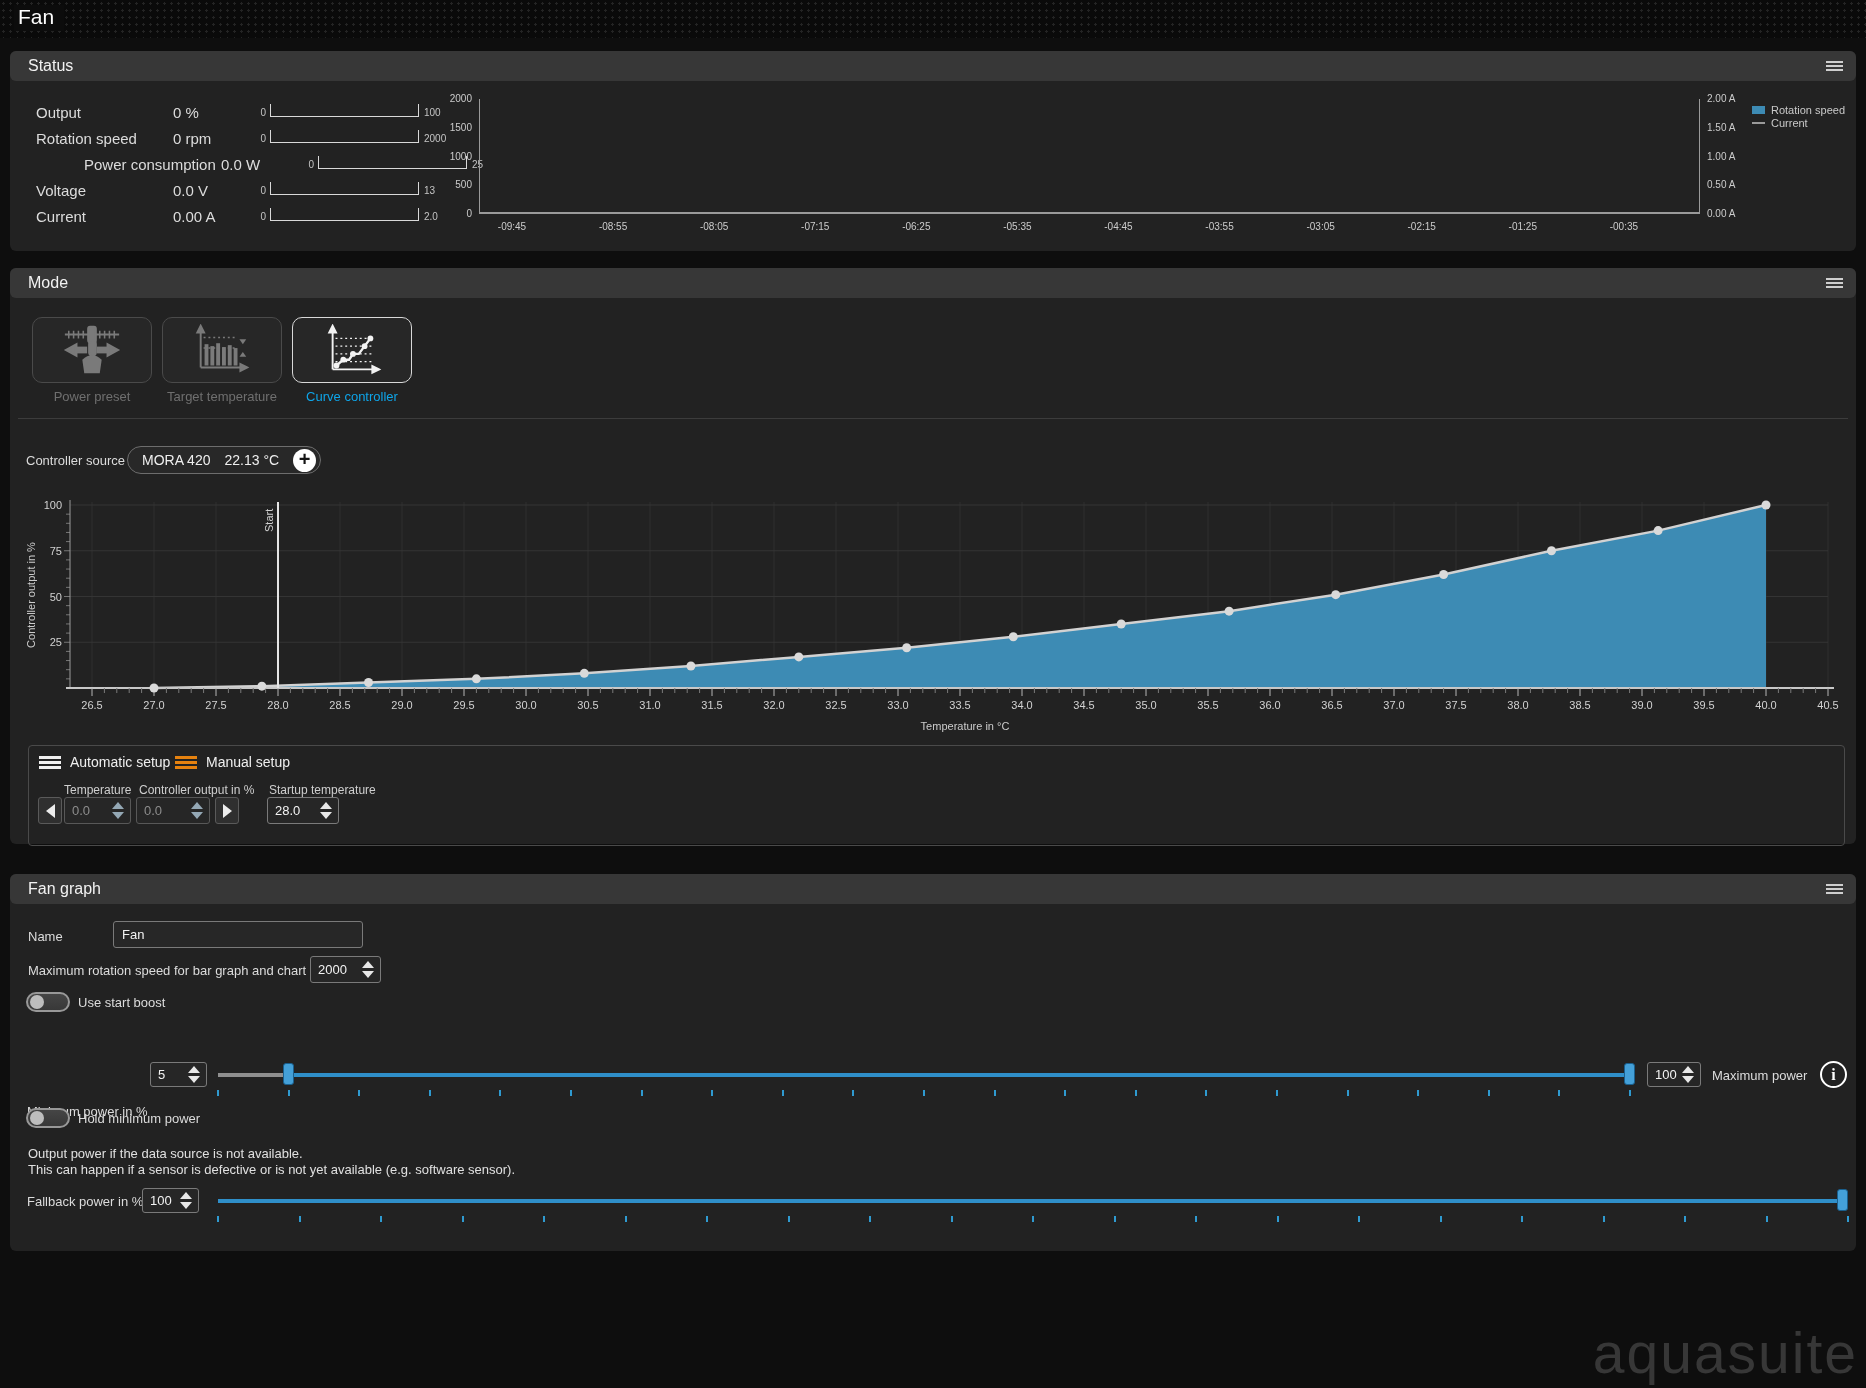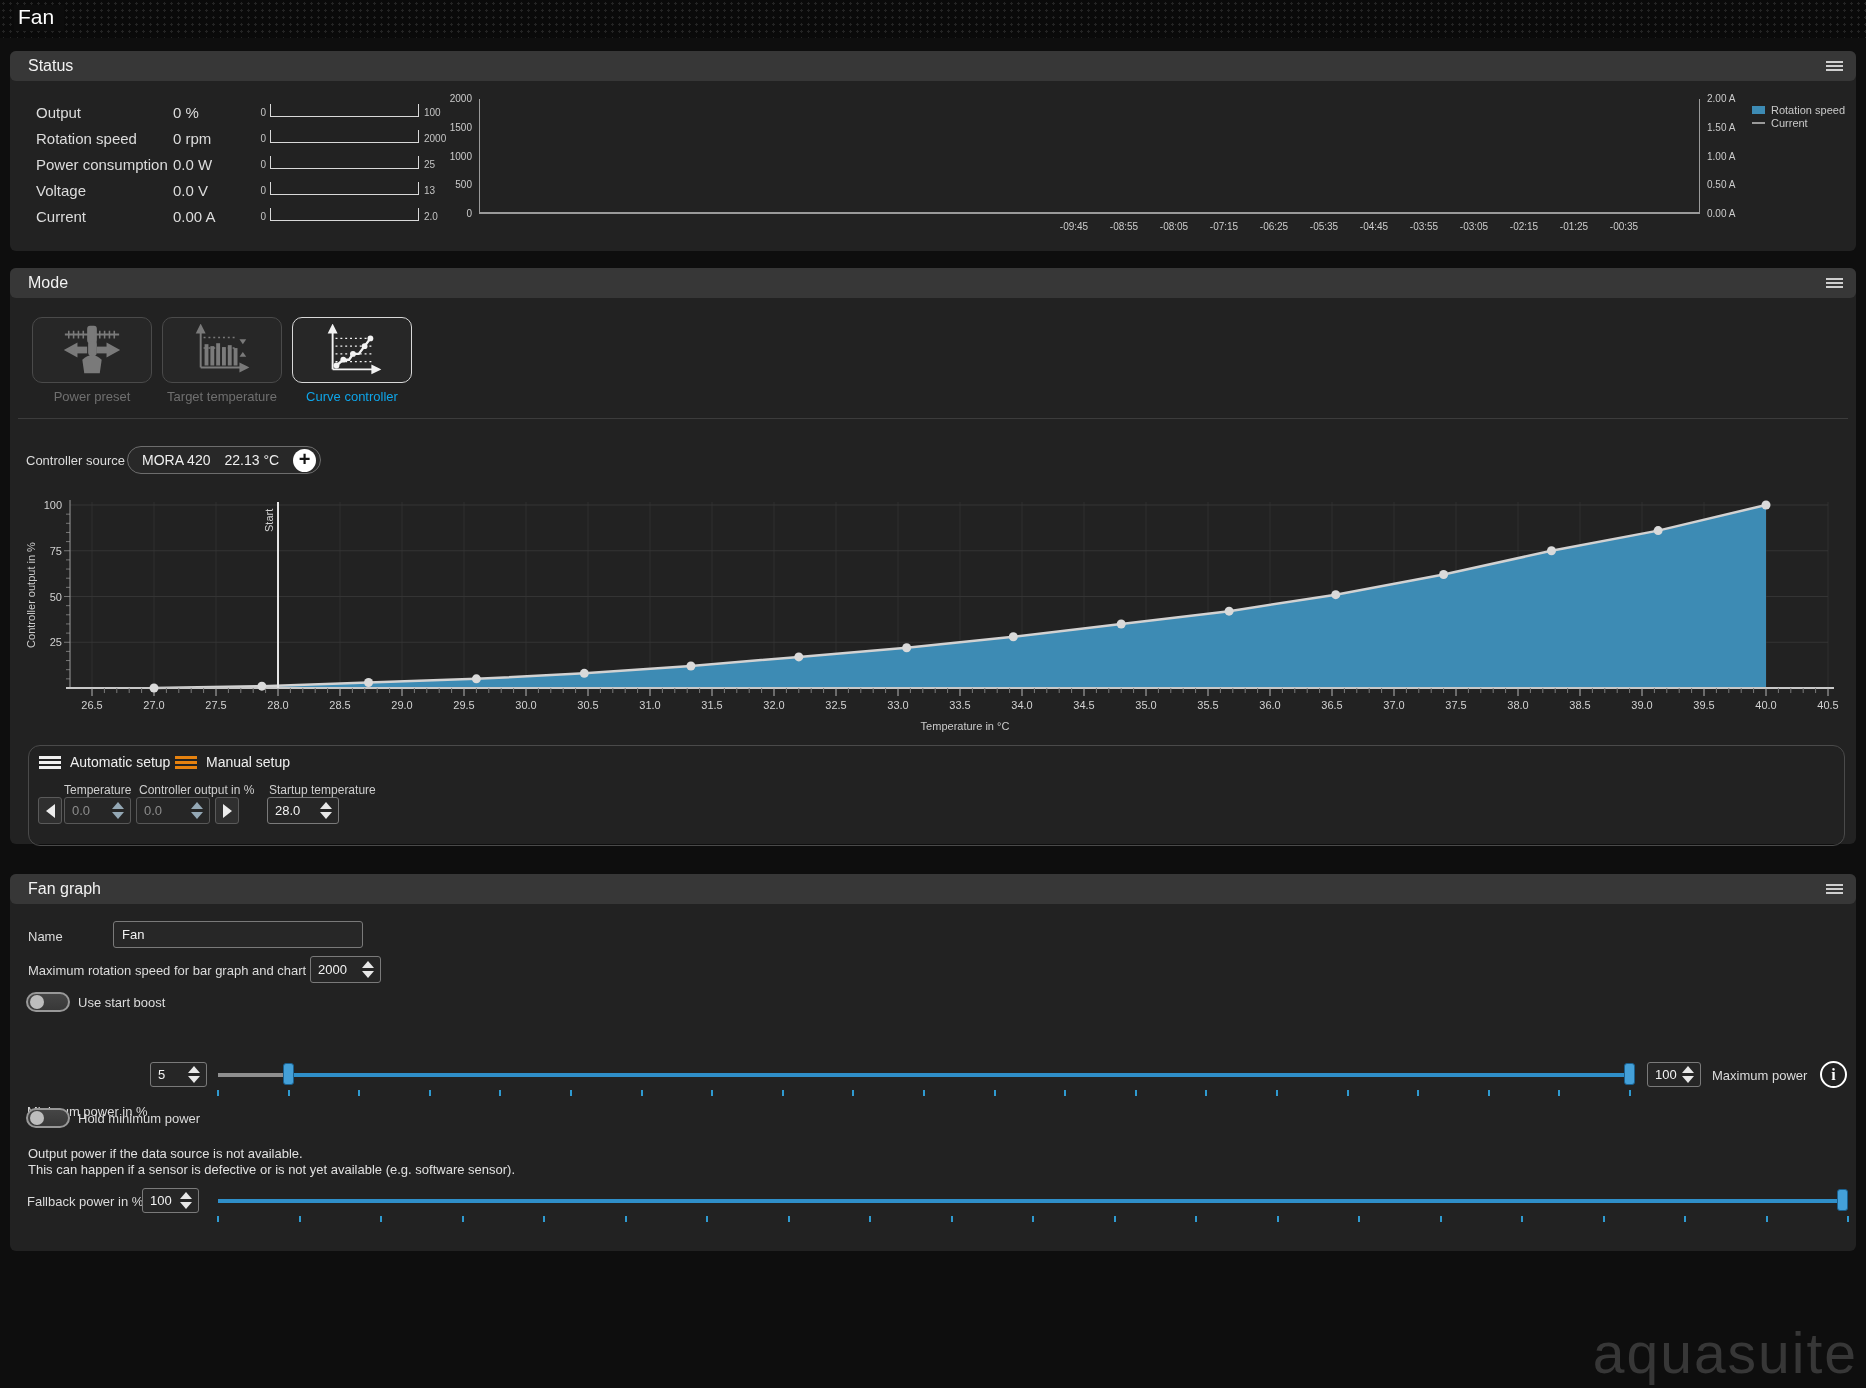--- a/index.html
+++ b/index.html
@@ -29,21 +29,21 @@
   .sv { width:79px; font-size:15px; color:#dcdcdc; }
   .smin { width:14px; text-align:right; font-size:10px; color:#c4c4c4; margin-right:4px; }
   .sbar { width:149px; height:13px; margin-top:-3px;
       border-left:1px solid #d9d9d9; border-right:1px solid #d9d9d9; border-bottom:1px solid #d9d9d9; }
   .smax { font-size:10px; color:#c4c4c4; margin-left:5px; }
 
   
   .axline { position:absolute; background:#9a9a9a; }
   .tickcol { position:absolute; display:flex; flex-direction:column; justify-content:space-between;
       font-size:10px; color:#cccccc; }
-  .timerow { position:absolute; display:flex; justify-content:flex-end;
+  .timerow { position:absolute; display:flex; justify-content:space-between;
       font-size:10px; color:#cccccc; }
   .timerow span { width:50px; text-align:center; }
   .legend { position:absolute; font-size:11px; color:#c9c9c9; }
   .lg-row { display:flex; align-items:center; gap:6px; margin-bottom:3px; height:10px; }
   .lg-rect { width:13px; height:8px; background:#3d8bb4; display:inline-block; }
   .lg-line { width:13px; height:2px; background:#9a9a9a; display:inline-block; }
 
   
   .mode-box { position:absolute; width:120px; height:66px; background:#272727;
       border:1px solid #4a4a4a; border-radius:10px; display:flex; align-items:center;
@@ -60,21 +60,21 @@
   .plus { width:23px; height:23px; border-radius:50%; background:#ffffff; color:#141414;
       font-size:20px; font-weight:bold; text-align:center; line-height:21px; cursor:pointer; }
 
   
   .ax { font-family:"Liberation Sans",sans-serif; font-size:11px; fill:#d2d2d2; }
   .rotlabel { position:absolute; width:170px; text-align:center; font-size:11px; color:#cccccc;
       transform:rotate(-90deg); }
   .xaxlabel { position:absolute; width:600px; text-align:center; font-size:11px; color:#cccccc; }
 
   
-  .setup-box { position:absolute; border:1px solid #4a4a4a; border-radius:12px; }
+  .setup-box { position:absolute; border:1px solid #4a4a4a; border-radius:4px; }
   .tab { position:absolute; display:flex; align-items:center; gap:9px; height:18px;
       font-size:14px; color:#efefef; cursor:pointer; }
   .ham { width:22px; }
   .ham span { display:block; height:3px; margin:2px 0; background:#f0f0f0; }
   .ham.orange span { background:#e6820f; }
   .fldlabel { position:absolute; font-size:12px; color:#cfcfcf; }
 
   .navbtn { position:absolute; width:24px; height:27px; background:#2f2f2f; border:1px solid #5a5a5a;
       border-radius:3px; display:flex; align-items:center; justify-content:center; cursor:pointer; }
   .tri-left { width:0;height:0;border-top:7px solid transparent;border-bottom:7px solid transparent;
@@ -145,21 +145,21 @@
       <div class="sbar"></div>
       <span class="smax">100</span>
     </div>
     <div class="srow" style="top:74px;">
       <span class="sl">Rotation speed</span>
       <span class="sv">0 rpm</span>
       <span class="smin">0</span>
       <div class="sbar"></div>
       <span class="smax">2000</span>
     </div>
-    <div class="srow" style="top:100px;">
+    <div class="srow" style="top:100px;margin-left:48px;">
       <span class="sl">Power consumption</span>
       <span class="sv">0.0 W</span>
       <span class="smin">0</span>
       <div class="sbar"></div>
       <span class="smax">25</span>
     </div>
     <div class="srow" style="top:126px;">
       <span class="sl">Voltage</span>
       <span class="sv">0.0 V</span>
       <span class="smin">0</span>

